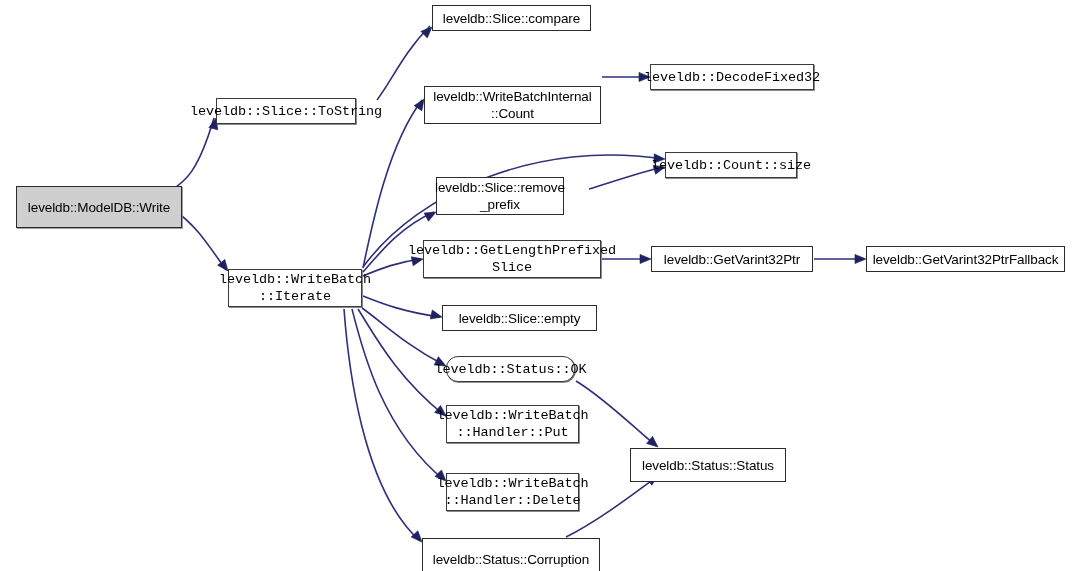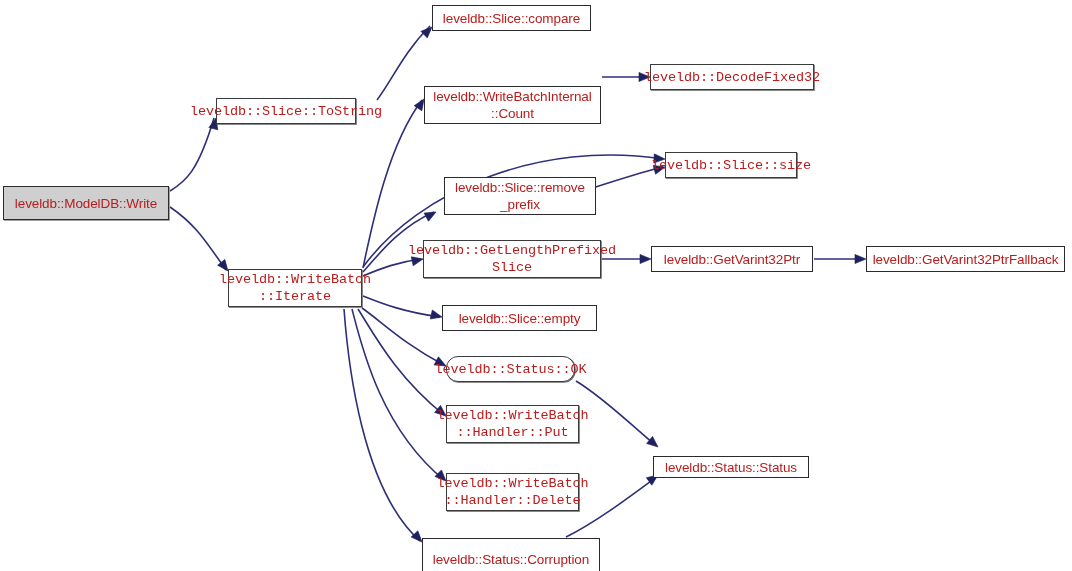--- a/index.html
+++ b/index.html
@@ -35,21 +35,21 @@
   }
   .node {
     position: absolute;
     box-sizing: border-box;
     background: #ffffff;
     border: 1px solid #2b2b2b;
     display: flex;
     align-items: center;
     justify-content: center;
     text-align: center;
-    color: #b91c1c;
+    color: #000000;
     font-size: 13.5px;
     line-height: 17px;
     letter-spacing: -0.1px;
     white-space: pre-line;
     z-index: 2;
   }
   .node.strong {
     border: 1.6px solid #3b3b3b;
     box-shadow: 0.8px 0.8px 0 #6d6d6d;
     font-family: Liberation Mono, monospace;
@@ -104,37 +104,37 @@
         <polygon class="edge-head" points="0,0 -11,-4.6 -11,4.6" transform="translate(422,542) rotate(47)"></polygon>
         <polygon class="edge-head" points="0,0 -11,-4.6 -11,4.6" transform="translate(650,77) rotate(0)"></polygon>
         <polygon class="edge-head" points="0,0 -11,-4.6 -11,4.6" transform="translate(665,167) rotate(-15)"></polygon>
         <polygon class="edge-head" points="0,0 -11,-4.6 -11,4.6" transform="translate(651,259) rotate(0)"></polygon>
         <polygon class="edge-head" points="0,0 -11,-4.6 -11,4.6" transform="translate(866,259) rotate(0)"></polygon>
         <polygon class="edge-head" points="0,0 -11,-4.6 -11,4.6" transform="translate(658,447) rotate(40)"></polygon>
         <polygon class="edge-head" points="0,0 -11,-4.6 -11,4.6" transform="translate(658,475) rotate(-36)"></polygon>
       </g>
   </svg>
   <div id="nodes-group">
-      <div class="node root" style="left: 3px; top: 186px; width: 166px; height: 34px;"><span class="node-label">leveldb::ModelDB::Write</span></div>
+      <div class="node root" style="left: 16px; top: 186px; width: 166px; height: 42px;"><span class="node-label">leveldb::ModelDB::Write</span></div>
       <div class="node strong" style="left: 216px; top: 98px; width: 140px; height: 26px;"><span class="node-label">leveldb::Slice::ToString</span></div>
       <div class="node" style="left: 432px; top: 5px; width: 159px; height: 26px;"><span class="node-label">leveldb::Slice::compare</span></div>
       <div class="node" style="left: 424px; top: 58px; width: 177px; height: 38px; margin-top: 28px;"><span class="node-label">leveldb::WriteBatchInternal
 ::Count</span></div>
       <div class="node strong" style="left: 650px; top: 64px; width: 164px; height: 26px;"><span class="node-label">leveldb::DecodeFixed32</span></div>
-      <div class="node strong" style="left: 665px; top: 152px; width: 132px; height: 26px;"><span class="node-label">leveldb::Slice::size</span></div>
-      <div class="node" style="left: 436px; top: 177px; width: 152px; height: 38px; margin-left: 8px;"><span class="node-label">leveldb::Slice::remove
+      <div class="node strong" style="left: 665px; top: 152px; width: 132px; height: 26px;"><span class="node-label">leveldb::Count::size</span></div>
+      <div class="node" style="left: 436px; top: 177px; width: 128px; height: 38px;"><span class="node-label">leveldb::Slice::remove
 _prefix</span></div>
       <div class="node strong" style="left: 423px; top: 240px; width: 178px; height: 38px;"><span class="node-label">leveldb::GetLengthPrefixed
 Slice</span></div>
       <div class="node" style="left: 651px; top: 246px; width: 162px; height: 26px;"><span class="node-label">leveldb::GetVarint32Ptr</span></div>
       <div class="node" style="left: 866px; top: 246px; width: 199px; height: 26px; text-align: center;"><span class="node-label">leveldb::GetVarint32PtrFallback</span></div>
       <div class="node strong" style="left: 228px; top: 269px; width: 134px; height: 38px;"><span class="node-label">leveldb::WriteBatch
 ::Iterate</span></div>
       <div class="node" style="left: 442px; top: 305px; width: 155px; height: 26px;"><span class="node-label">leveldb::Slice::empty</span></div>
       <div class="node strong" style="left: 446px; top: 356px; width: 129px; height: 26px; border-radius: 12px;"><span class="node-label">leveldb::Status::OK</span></div>
       <div class="node strong" style="left: 446px; top: 405px; width: 133px; height: 38px;"><span class="node-label">leveldb::WriteBatch
 ::Handler::Put</span></div>
-      <div class="node" style="left: 653px; top: 448px; width: 156px; height: 22px; margin-top: 8px;"><span class="node-label">leveldb::Status::Status</span></div>
+      <div class="node" style="left: 630px; top: 448px; width: 156px; height: 34px;"><span class="node-label">leveldb::Status::Status</span></div>
       <div class="node strong" style="left: 446px; top: 473px; width: 133px; height: 38px;"><span class="node-label">leveldb::WriteBatch
 ::Handler::Delete</span></div>
       <div class="node" style="left: 422px; top: 538px; width: 178px; height: 42px;"><span class="node-label">leveldb::Status::Corruption</span></div>
     </div>
 </div>
 
 </body></html>

